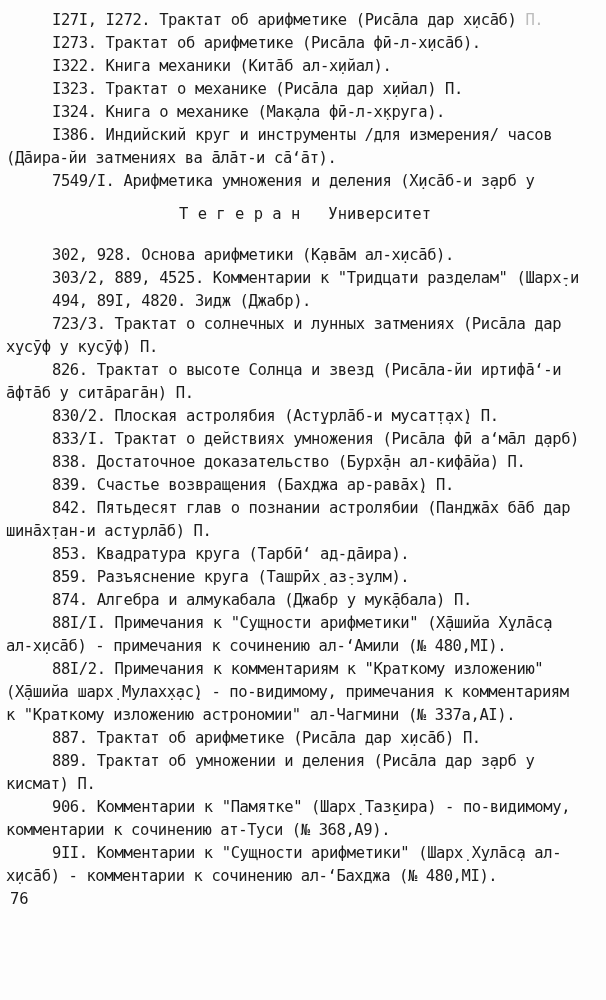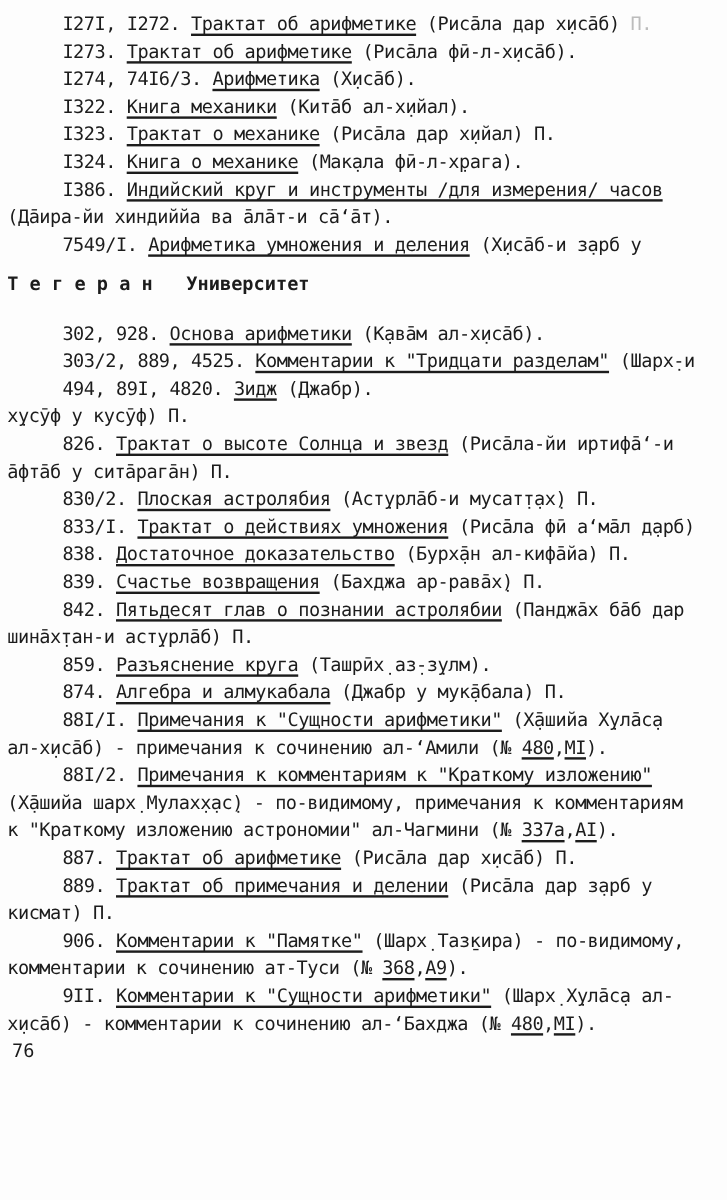--- a/index.html
+++ b/index.html
@@ -10,66 +10,67 @@
   html,body{margin:0;padding:0;}
   body{
     width:606px;height:1000px;overflow:hidden;
     background:var(--paper);color:var(--ink);
     font-family:"DejaVu Sans Mono","Liberation Mono",monospace;
     font-size:15.5px;
   }
   .page{padding:9px 2px 0 6px;}
   .line{height:23px;line-height:23px;white-space:pre;letter-spacing:-0.4px;}
   .line.first{padding-left:46px;}
-  .u{text-decoration:underline;text-underline-offset:3px;text-decoration-thickness:1.5px;}
+  .u{text-underline-offset:3px;text-decoration-thickness:1.5px;}
   .faint{color:var(--faint);}
   .heading{
-    height:23px;line-height:23px;
-    margin:10px 0 18px 0;white-space:pre;font-weight:bold;
+    text-align:center;height:23px;line-height:23px;
+    margin:10px 0 18px 0;white-space:pre;
   }
   .pagenum{height:22px;line-height:22px;padding-left:4px;}
 </style>
 </head>
 <body>
 
 <div class="page">
   <div id="section-top">
       <div class="line first"><span>I27I, I272. </span><span class="u">Трактат об арифметике</span><span> (Риса̄ла дар х̣иса̄б) </span><span class="faint">П.</span></div>
       <div class="line first"><span>I273. </span><span class="u">Трактат об арифметике</span><span> (Риса̄ла фӣ-л-х̣иса̄б).</span></div>
-      <div class="line first"><span>I274, 74I6/3. </span><span class="u">Арифметика</span><span> (Х̣иса̄б).</span></div>
       <div class="line first"><span>I322. </span><span class="u">Книга механики</span><span> (Кита̄б ал-х̣ийал).</span></div>
       <div class="line first"><span>I323. </span><span class="u">Трактат о механике</span><span> (Риса̄ла дар х̣ийал) П.</span></div>
-      <div class="line first"><span>I324. </span><span class="u">Книга о механике</span><span> (Мак̣ала фӣ-л-х̣рага).</span></div>
+      <div class="line first"><span>I324. </span><span class="u">Книга о механике</span><span> (Мак̣ала фӣ-л-х̣круга).</span></div>
       <div class="line first"><span>I386. </span><span class="u">Индийский круг и инструменты /для измерения/ часов</span></div>
-      <div class="line"><span>(Да̄ира-йи хиндиййа ва а̄ла̄т-и са̄‘а̄т).</span></div>
+      <div class="line"><span>(Да̄ира-йи затмениях ва а̄ла̄т-и са̄‘а̄т).</span></div>
       <div class="line first"><span>7549/I. </span><span class="u">Арифметика умножения и деления</span><span> (Х̣иса̄б-и з̣арб у</span></div>
     </div>
   <div class="heading">Т е г е р а н   Университет</div>
   <div id="section-bottom">
       <div class="line first"><span>302, 928. </span><span class="u">Основа арифметики</span><span> (К̣ава̄м ал-х̣иса̄б).</span></div>
       <div class="line first"><span>303/2, 889, 4525. </span><span class="u">Комментарии к "Тридцати разделам"</span><span> (Шарх̣-и</span></div>
       <div class="line first"><span>494, 89I, 4820. </span><span class="u">Зидж</span><span> (Джабр).</span></div>
+      <div class="line first"><span>723/3. </span><span class="u">Трактат о солнечных и лунных затмениях</span><span> (Риса̄ла дар</span></div>
       <div class="line"><span>х̣усӯф у кусӯф) П.</span></div>
       <div class="line first"><span>826. </span><span class="u">Трактат о высоте Солнца и звезд</span><span> (Риса̄ла-йи иртифа̄‘-и</span></div>
       <div class="line"><span>а̄фта̄б у сита̄рага̄н) П.</span></div>
       <div class="line first"><span>830/2. </span><span class="u">Плоская астролябия</span><span> (Аст̣урла̄б-и мусат̣т̣ах̣) П.</span></div>
       <div class="line first"><span>833/I. </span><span class="u">Трактат о действиях умножения</span><span> (Риса̄ла фӣ а‘ма̄л д̣арб)</span></div>
       <div class="line first"><span>838. </span><span class="u">Достаточное доказательство</span><span> (Бурх̣а̄н ал-кифа̄йа) П.</span></div>
       <div class="line first"><span>839. </span><span class="u">Счастье возвращения</span><span> (Бахджа ар-рава̄х̣) П.</span></div>
       <div class="line first"><span>842. </span><span class="u">Пятьдесят глав о познании астролябии</span><span> (Панджа̄х ба̄б дар</span></div>
       <div class="line"><span>шина̄х̣тан-и аст̣урла̄б) П.</span></div>
+      <div class="line first"><span>853. </span><span class="u">Квадратура круга</span><span> (Тарбӣ‘ ад-да̄ира).</span></div>
       <div class="line first"><span>859. </span><span class="u">Разъяснение круга</span><span> (Ташрӣх̣ аз̣-з̣улм).</span></div>
       <div class="line first"><span>874. </span><span class="u">Алгебра и алмукабала</span><span> (Джабр у мук̣а̄бала) П.</span></div>
       <div class="line first"><span>88I/I. </span><span class="u">Примечания к "Сущности арифметики"</span><span> (Х̣а̄шийа Х̣ула̄с̣а</span></div>
       <div class="line"><span>ал-х̣иса̄б) - примечания к сочинению ал-‘Амили (№ </span><span class="u">480</span><span>,</span><span class="u">МI</span><span>).</span></div>
       <div class="line first"><span>88I/2. </span><span class="u">Примечания к комментариям к "Краткому изложению"</span></div>
       <div class="line"><span>(Х̣а̄шийа шарх̣ Мулах̣х̣ас̣) - по-видимому, примечания к комментариям</span></div>
       <div class="line"><span>к "Краткому изложению астрономии" ал-Чагмини (№ </span><span class="u">337а</span><span>,</span><span class="u">АI</span><span>).</span></div>
       <div class="line first"><span>887. </span><span class="u">Трактат об арифметике</span><span> (Риса̄ла дар х̣иса̄б) П.</span></div>
-      <div class="line first"><span>889. </span><span class="u">Трактат об примечания и делении</span><span> (Риса̄ла дар з̣арб у</span></div>
+      <div class="line first"><span>889. </span><span class="u">Трактат об умножении и деления</span><span> (Риса̄ла дар з̣арб у</span></div>
       <div class="line"><span>кисмат) П.</span></div>
       <div class="line first"><span>906. </span><span class="u">Комментарии к "Памятке"</span><span> (Шарх̣ Таз̱кира) - по-видимому,</span></div>
       <div class="line"><span>комментарии к сочинению ат-Туси (№ </span><span class="u">368</span><span>,</span><span class="u">А9</span><span>).</span></div>
       <div class="line first"><span>9II. </span><span class="u">Комментарии к "Сущности арифметики"</span><span> (Шарх̣ Х̣ула̄с̣а ал-</span></div>
       <div class="line"><span>х̣иса̄б) - комментарии к сочинению ал-‘Бахджа (№ </span><span class="u">480</span><span>,</span><span class="u">МI</span><span>).</span></div>
     </div>
   <div class="pagenum">76</div>
 </div>
 
 </body></html>

